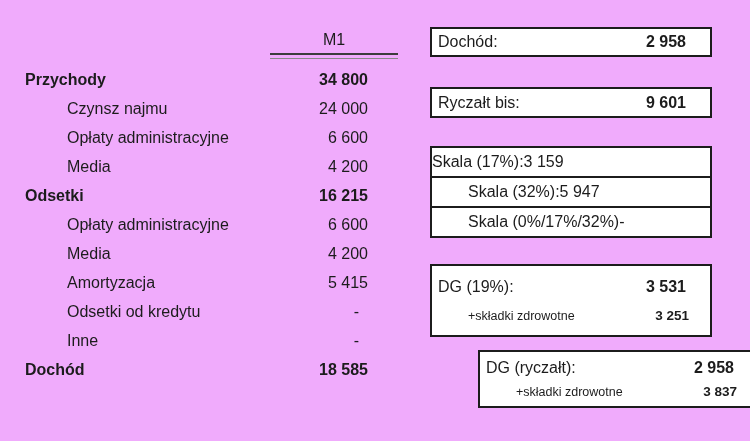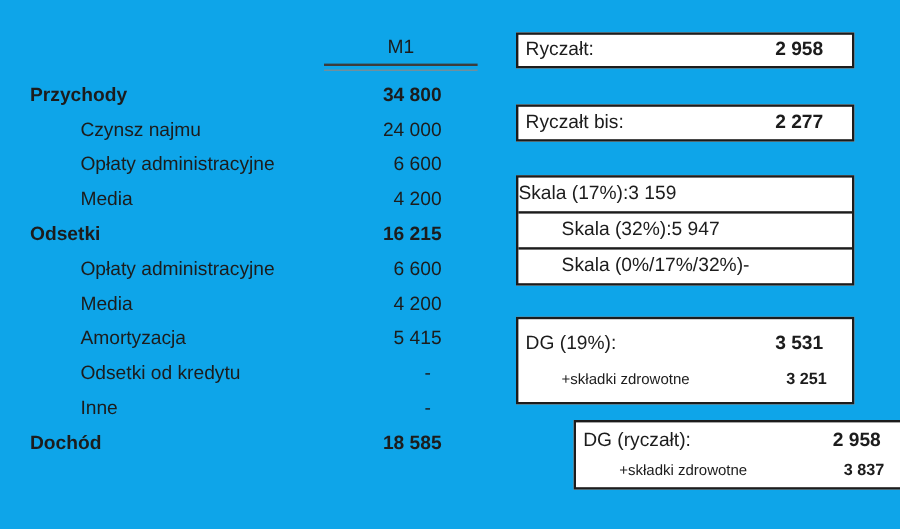--- a/index.html
+++ b/index.html
@@ -1,19 +1,19 @@
 <!DOCTYPE html>
 <html><head>
 <meta charset="utf-8">
 <style>
   html,body { margin:0; padding:0; background:#ffffff; }
   .sheet {
     position:relative;
     width:750px; height:441px;
-    background:#0ea5e9;
+    background:#f0abfc;
     font-family:"Liberation Sans", sans-serif;
     color:#1c1c1c;
     overflow:hidden;
   }
 
   
   .col-header {
     position:absolute; left:270px; top:29px; width:128px; height:22px;
     text-align:center; font-size:16px; line-height:22px;
   }
@@ -111,29 +111,29 @@
       <span class="tval dash">-</span>
     </div>
     <div class="trow bold">
       <span class="tlabel">Dochód</span>
       <span class="tval">18 585</span>
     </div>
   </div>
 
   <div class="box box-ryczalt">
     <div class="brow">
-      <span class="blabel">Ryczałt:</span>
+      <span class="blabel">Dochód:</span>
       <span class="bval">2 958</span>
     </div>
   </div>
 
   <div class="box box-ryczalt-bis">
     <div class="brow">
       <span class="blabel">Ryczałt bis:</span>
-      <span class="bval">2 277</span>
+      <span class="bval">9 601</span>
     </div>
   </div>
 
   <div class="box box-skala">
     <div class="srow">
       <span class="blabel">Skala (17%):</span>
       <span class="bval">3 159</span>
     </div>
     <div class="srow">
       <span class="blabel">Skala (32%):</span>

